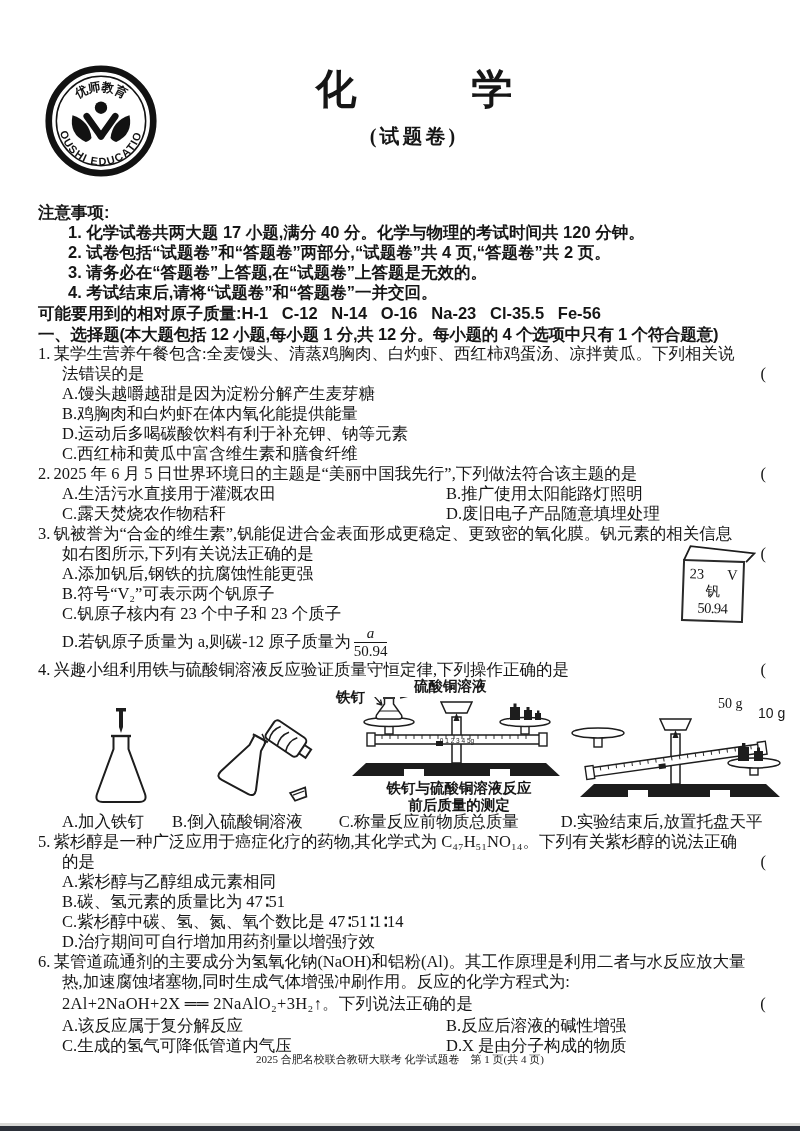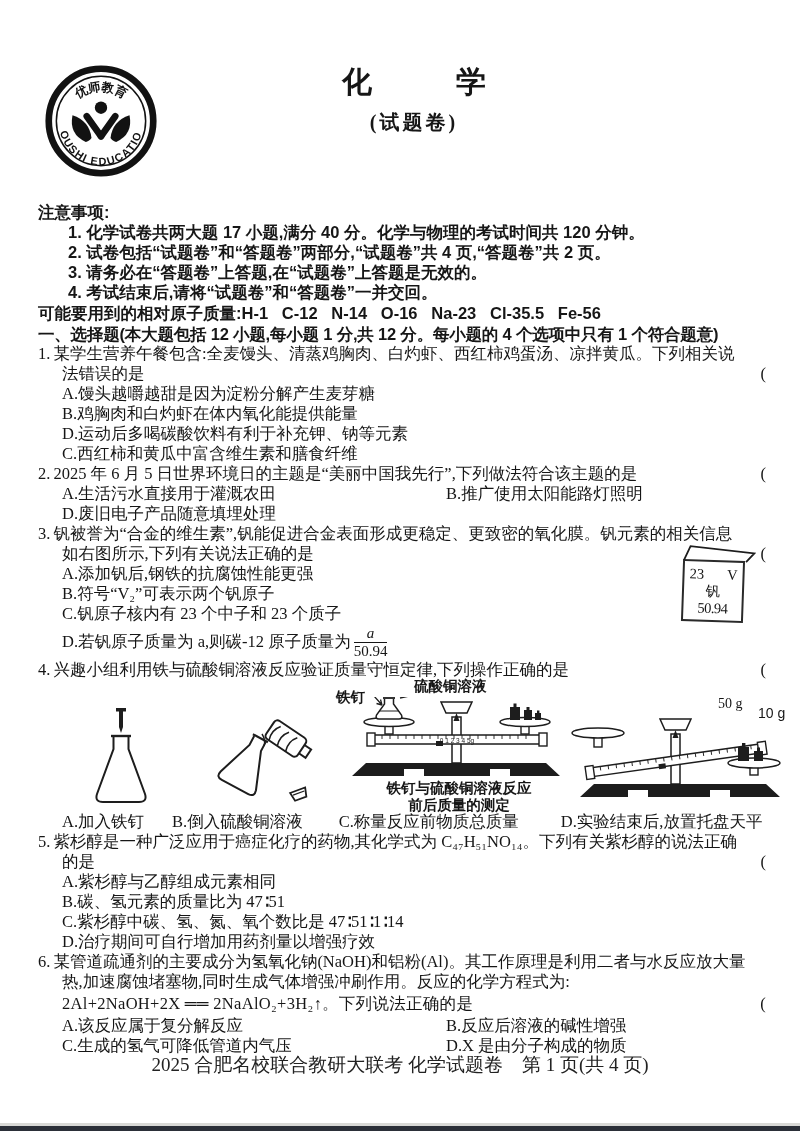--- a/index.html
+++ b/index.html
@@ -11,21 +11,21 @@
   }
   .page { position:absolute; inset:0; padding:56px 30px 0 38px; }
   .hei { font-family:"Liberation Sans", sans-serif; font-weight:700; }
   .pre { white-space:pre-wrap; }
 
   
   header { position:relative; height:112px; }
   .logo { position:absolute; left:6px; top:2px; width:114px; height:114px; }
   .titles { text-align:center; padding-left:60px; padding-right:40px; }
   .exam-title { font-size:25px; font-weight:700; letter-spacing:2px; }
-  .subject { font-size:30px; font-weight:700; letter-spacing:0.9em; margin-top:6px; text-indent:0.9em; }
+  .subject { font-size:41px; font-weight:700; letter-spacing:0.9em; margin-top:6px; text-indent:0.9em; }
   .paper-label { font-size:20px; font-weight:700; letter-spacing:3px; margin-top:6px; }
 
   
   .notice { margin-top:28px; font-size:16.5px; line-height:20px; }
   .notice-head { }
   .notice-item { padding-left:30px; }
   .atomic { margin-top:1px; }
   .section-head { margin-top:1px; letter-spacing:-0.2px; }
 
   
@@ -64,21 +64,21 @@
   .lbl-sol { left:76px; top:-3px; }
   .lbl-w50 { left:148px; top:-4px; font-size:14px; font-family:"Liberation Serif",serif; font-weight:400; }
   .lbl-w10 { left:188px; top:6px; font-size:14px; font-family:"Liberation Sans",sans-serif; }
   .fig-caption { text-align:center; font-size:14.5px; line-height:17px; margin-top:1px; }
   .figD svg { display:block; margin-top:12px; }
 
   
   .eqline { position:relative; padding-left:24px; padding-right:22px; height:24px; line-height:24px; letter-spacing:0.3px; }
 
   
-  .footer { position:absolute; left:0; top:1052px; width:100%; text-align:center; font-size:19px; color:#222; }
+  .footer { position:absolute; left:0; top:1052px; width:100%; text-align:center; font-size:11px; color:#222; }
   .bottom-edge { position:absolute; left:0; bottom:0; width:100%; height:5px; background:#2b2f38; }
   .bottom-shade { position:absolute; left:0; bottom:5px; width:100%; height:3px; background:#d9d9d6; }
 
   svg .ln { stroke:#1d1d1d; fill:none; }
   svg .fl { fill:#1d1d1d; stroke:none; }
   svg .wh { fill:#ffffff; stroke:#1d1d1d; }
 </style>
 </head>
 <body>
 
@@ -140,20 +140,21 @@
     </div>
 
     <div class="q">
       <div class="stem">
         <span class="qnum">2.</span><span>2025 年 6 月 5 日世界环境日的主题是“美丽中国我先行”,下列做法符合该主题的是</span>
         <span class="bracket">(</span>
       </div>
       <div class="opts2">
         <span>A.生活污水直接用于灌溉农田</span>
         <span>B.推广使用太阳能路灯照明</span>
+        <span>C.露天焚烧农作物秸秆</span>
         <span>D.废旧电子产品随意填埋处理</span>
       </div>
     </div>
 
     <div class="q">
       <div class="stem">
         <span class="qnum">3.</span><span>钒被誉为“合金的维生素”,钒能促进合金表面形成更稳定、更致密的氧化膜。钒元素的相关信息如右图所示,下列有关说法正确的是</span>
         <span class="bracket">(</span>
       </div>
       <div class="opt">A.添加钒后,钢铁的抗腐蚀性能更强</div>

